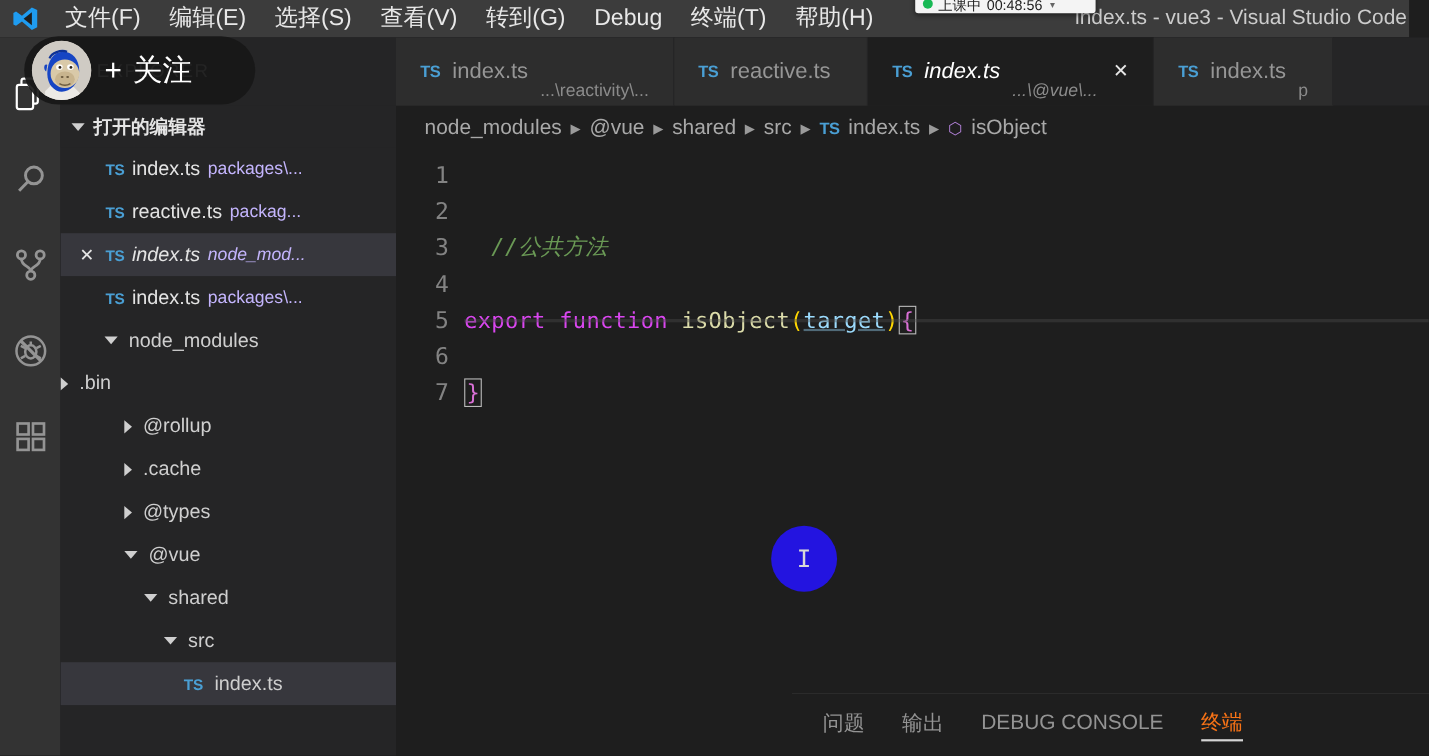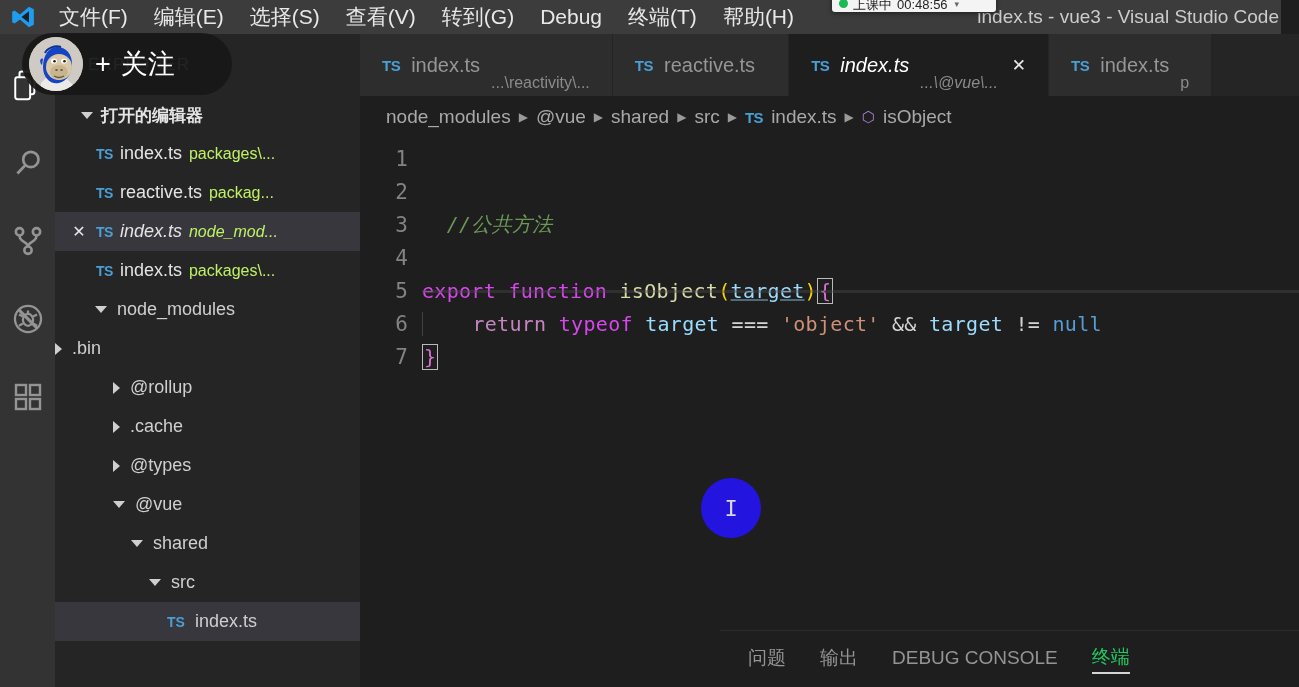--- a/index.html
+++ b/index.html
@@ -56,31 +56,31 @@
   .sidebar {
     position: absolute; left: 55px; top: 34px; width: 305px; height: 653px;
     background: #252526; overflow: hidden;
   }
   .sb-title {
     height: 62px; display: flex; align-items: center; padding-left: 33px;
     color: #bdbdbd; font-size: 17px; letter-spacing: 1.2px;
   }
   .sb-section-head {
     height: 38px; display: flex; align-items: center; gap: 8px;
-    padding-left: 26px; background: #252526;
+    padding-left: 10px; background: #252526;
     color: #e5e5e5; font-size: 17px; font-weight: bold;
   }
   .row {
     height: 39px; display: flex; align-items: center; gap: 7px;
     padding-left: 14px; white-space: nowrap; font-size: 17px; color: #cfcfcf;
   }
   .row.sel { background: #37373d; }
   .row .ts { color: #4a9fd4; font-size: 14px; font-weight: bold; letter-spacing: -.5px; }
   .row .name { color: #e4e4e4; font-size: 18px; }
-  .row .desc { color: #bef264; font-size: 16px; }
+  .row .desc { color: #c4b5fd; font-size: 16px; }
   .row.italic .name, .row.italic .desc { font-style: italic; }
   .row .xbtn { width: 20px; color: #e6e6e6; font-size: 16px; font-weight: bold; text-align:center; }
   .spacer { width: 20px; flex: none; }
   .tree-row {
     height: 39px; display: flex; align-items: center; gap: 10px;
     white-space: nowrap; font-size: 18px; color: #cfcfcf;
   }
   .tree-row.sel { background: #37373d; }
   .tree-row .lbl { color: #cfcfcf; }
   .tree-row .ts { color: #4a9fd4; font-size: 14px; font-weight: bold; }
@@ -144,21 +144,21 @@
     position: absolute; left: 62px; right: 0; top: 152px; height: 3px; background: #4a4a4a66;
   }
 
   
   .panel {
     position: absolute; left: 360px; bottom: 0; width: 939px; height: 57px;
     background: #1e1e1e; border-top: 1px solid #2b2b2b;
     display: flex; align-items: center; padding-left: 28px; gap: 34px;
   }
   .ptab { color: #949494; font-size: 19px; padding-bottom: 2px; white-space: nowrap; }
-  .ptab.active { color: #22c55e; border-bottom: 2px solid #d4d4d4; }
+  .ptab.active { color: #f97316; border-bottom: 2px solid #d4d4d4; }
 
   
   .follow-pill {
     position: absolute; left: 22px; top: 33px; width: 210px; height: 62px;
     background: rgba(24,24,24,.93); border-radius: 31px;
     display: flex; align-items: center; gap: 10px; padding-left: 7px;
   }
   .avatar {
     width: 54px; height: 54px; border-radius: 50%; background: #cfcbc4;
     overflow: hidden; flex: none; position: relative;
@@ -378,21 +378,20 @@
       <div class="cline">
         <span class="gutter">4</span>
         <span class="ctext"></span>
       </div>
       <div class="cline">
         <span class="gutter">5</span>
         <span class="ctext"><span class="k-kw">export</span> <span class="k-kw">function</span> <span class="k-fn">isObject</span><span class="k-pl">(</span><span class="k-param">target</span><span class="k-pl">)</span><span class="cursor-box k-pl2">{</span></span>
       </div>
       <div class="cline">
         <span class="gutter">6</span>
-        <span class="ctext indent-guide">    <span class="k-ctl">return</span> <span class="k-kw">typeof</span> <span class="k-var">target</span> <span class="k-op">===</span> <span class="k-str">'object'</span> <span class="k-op">&amp;&amp;</span> <span class="k-var">target</span> <span class="k-op">!=</span> <span class="k-nul">null</span></span>
       </div>
       <div class="cline">
         <span class="gutter">7</span>
         <span class="ctext"><span class="cursor-box k-pl2">}</span></span>
       </div>
       <div class="hscroll"></div>
       <div class="click-dot">
         <span class="ibeam">I</span>
       </div>
     </div>

